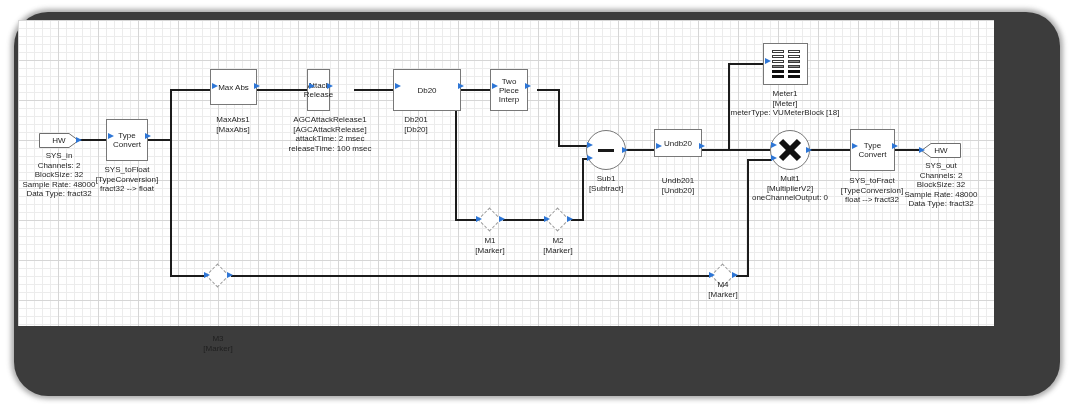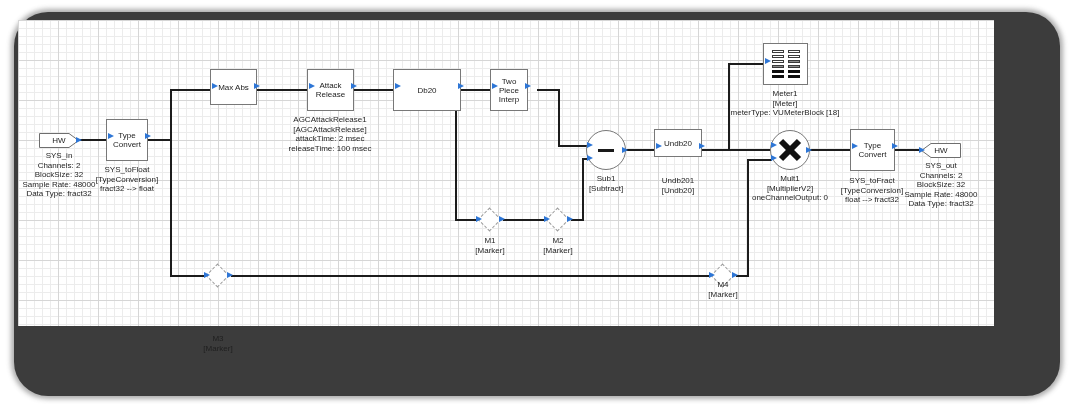--- a/index.html
+++ b/index.html
@@ -93,37 +93,41 @@
     </div>
     <div class="sub" style="left:109px;top:145px;">SYS_toFloat
 [TypeConversion]
 fract32 --&gt; float</div>
 
     <div class="blk" style="left:192px;top:49px;width:47px;height:36px;">
       <span>Max Abs</span>
       <span class="port" style="left:1px;top:13px;"></span>
       <span class="port" style="right:-4px;top:13px;"></span>
     </div>
-
-    <div class="blk" style="left:289px;top:49px;width:47px;height:42px;">
+    <div class="sub" style="left:215px;top:95px;">MaxAbs1
+[MaxAbs]</div>
+
+    <div class="blk" style="left:289px;top:49px;width:23px;height:42px;">
       <span>Attack
 Release</span>
       <span class="port" style="left:1px;top:13px;"></span>
       <span class="port" style="right:-4px;top:13px;"></span>
     </div>
     <div class="sub" style="left:312px;top:95px;">AGCAttackRelease1
 [AGCAttackRelease]
 attackTime: 2 msec
 releaseTime: 100 msec</div>
 
     <div class="blk" style="left:375px;top:49px;width:68px;height:42px;">
       <span>Db20</span>
       <span class="port" style="left:1px;top:13px;"></span>
       <span class="port" style="right:-4px;top:13px;"></span>
     </div>
+    <div class="sub" style="left:398px;top:95px;">Db201
+[Db20]</div>
 
     <div class="blk" style="left:472px;top:49px;width:38px;height:42px;">
       <span>Two Piece
 Interp</span>
       <span class="port" style="left:1px;top:13px;"></span>
       <span class="port" style="right:-4px;top:13px;"></span>
     </div>
 
     <div class="blk circ" style="left:568px;top:110px;width:40px;height:40px;">
       <span class="minus"></span>

